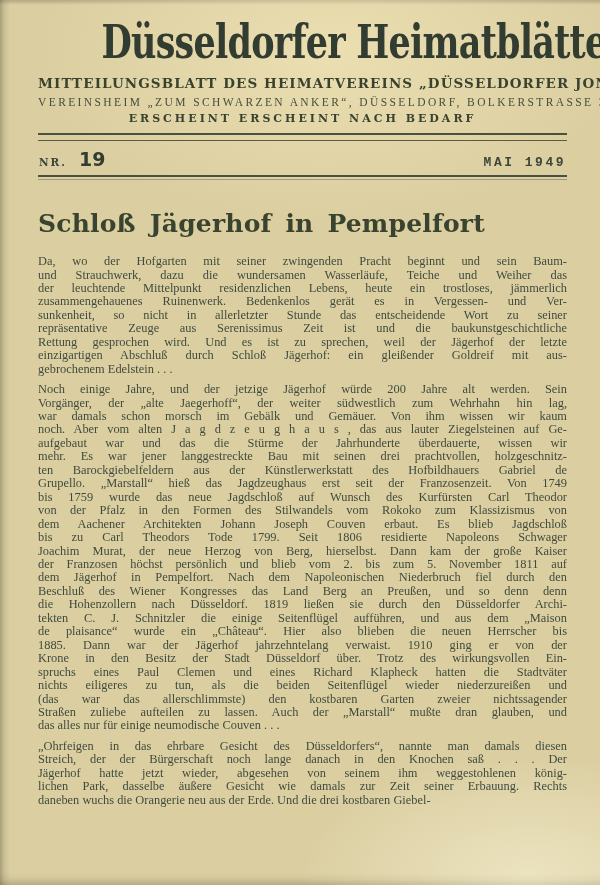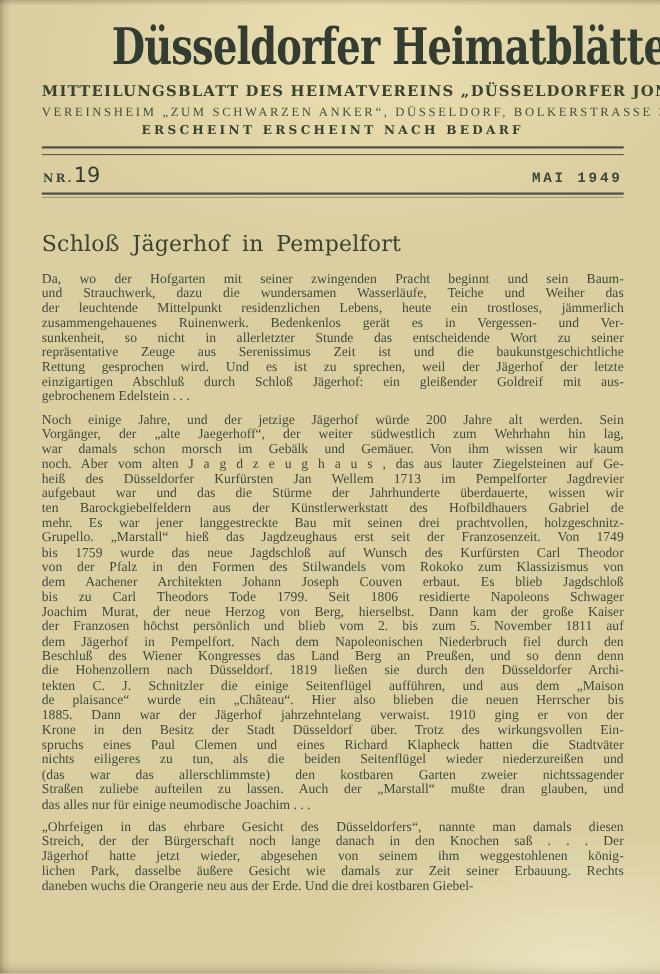--- a/index.html
+++ b/index.html
@@ -56,37 +56,37 @@
   
   .issue-row{
     display:flex;justify-content:space-between;align-items:baseline;
     margin-top:7px;padding:0 1px;
   }
   .issue-no-label{
     font-family:"DejaVu Serif",serif;font-weight:bold;
     font-size:10.5px;letter-spacing:2px;color:#3d463a;
   }
   .issue-no{
-    font-family:"DejaVu Sans",sans-serif;font-weight:normal;
-    font-size:19px;color:#333c30;margin-left:0;
+    font-family:"DejaVu Sans",sans-serif;font-weight:bold;
+    font-size:19px;color:#333c30;margin-left:12px;
   }
   .issue-date{
     font-family:Liberation Mono, monospace;font-weight:bold;
     font-size:13px;letter-spacing:2.5px;color:#3d463a;
   }
   .rule-single{
     margin-top:5px;height:2px;
     border-top:2px solid #4a5140;
     border-bottom:1px solid rgba(86,92,72,0.45);
   }
   
   .article-heading{
     margin-top:29px;
-    font-family:"DejaVu Serif",serif;font-weight:normal;
-    font-size:20px;word-spacing:5px;letter-spacing:0.2px;
+    font-family:"DejaVu Serif",serif;font-weight:bold;
+    font-size:25px;word-spacing:5px;letter-spacing:0.2px;
     color:#39432f;
   }
   .article-body{ margin-top:3px; color:#3f4a3c; }
   .para{ margin:0 0 7px 0; }
   .line{
     font-family:"Liberation Serif",serif;
     font-size:12.4px;line-height:13.45px;
     text-align:justify;text-align-last:justify;
     white-space:normal;
   }
@@ -125,43 +125,42 @@
         <div class="line">repräsentative Zeuge aus Serenissimus Zeit ist und die baukunstgeschichtliche</div>
         <div class="line">Rettung gesprochen wird. Und es ist zu sprechen, weil der Jägerhof der letzte</div>
         <div class="line">einzigartigen Abschluß durch Schloß Jägerhof: ein gleißender Goldreif mit aus-</div>
         <div class="line last">gebrochenem Edelstein . . .</div>
       </div>
       <div class="para">
         <div class="line">Noch einige Jahre, und der jetzige Jägerhof würde 200 Jahre alt werden. Sein</div>
         <div class="line">Vorgänger, der „alte Jaegerhoff“, der weiter südwestlich zum Wehrhahn hin lag,</div>
         <div class="line">war damals schon morsch im Gebälk und Gemäuer. Von ihm wissen wir kaum</div>
         <div class="line">noch. Aber vom alten J a g d z e u g h a u s , das aus lauter Ziegelsteinen auf Ge-</div>
-        <div class="line">heiß des Düsseldorfer Kurfürsten Jan Wellem 1713 im Pempelforter Jagdrevier</div>
         <div class="line">aufgebaut war und das die Stürme der Jahrhunderte überdauerte, wissen wir</div>
+        <div class="line">mehr. Es war jener langgestreckte Bau mit seinen drei prachtvollen, holzgeschnitz-</div>
         <div class="line">ten Barockgiebelfeldern aus der Künstlerwerkstatt des Hofbildhauers Gabriel de</div>
-        <div class="line">mehr. Es war jener langgestreckte Bau mit seinen drei prachtvollen, holzgeschnitz-</div>
         <div class="line">Grupello. „Marstall“ hieß das Jagdzeughaus erst seit der Franzosenzeit. Von 1749</div>
         <div class="line">bis 1759 wurde das neue Jagdschloß auf Wunsch des Kurfürsten Carl Theodor</div>
         <div class="line">von der Pfalz in den Formen des Stilwandels vom Rokoko zum Klassizismus von</div>
         <div class="line">dem Aachener Architekten Johann Joseph Couven erbaut. Es blieb Jagdschloß</div>
         <div class="line">bis zu Carl Theodors Tode 1799. Seit 1806 residierte Napoleons Schwager</div>
         <div class="line">Joachim Murat, der neue Herzog von Berg, hierselbst. Dann kam der große Kaiser</div>
         <div class="line">der Franzosen höchst persönlich und blieb vom 2. bis zum 5. November 1811 auf</div>
         <div class="line">dem Jägerhof in Pempelfort. Nach dem Napoleonischen Niederbruch fiel durch den</div>
         <div class="line">Beschluß des Wiener Kongresses das Land Berg an Preußen, und so denn denn</div>
         <div class="line">die Hohenzollern nach Düsseldorf. 1819 ließen sie durch den Düsseldorfer Archi-</div>
         <div class="line">tekten C. J. Schnitzler die einige Seitenflügel aufführen, und aus dem „Maison</div>
         <div class="line">de plaisance“ wurde ein „Château“. Hier also blieben die neuen Herrscher bis</div>
         <div class="line">1885. Dann war der Jägerhof jahrzehntelang verwaist. 1910 ging er von der</div>
         <div class="line">Krone in den Besitz der Stadt Düsseldorf über. Trotz des wirkungsvollen Ein-</div>
         <div class="line">spruchs eines Paul Clemen und eines Richard Klapheck hatten die Stadtväter</div>
         <div class="line">nichts eiligeres zu tun, als die beiden Seitenflügel wieder niederzureißen und</div>
         <div class="line">(das war das allerschlimmste) den kostbaren Garten zweier nichtssagender</div>
         <div class="line">Straßen zuliebe aufteilen zu lassen. Auch der „Marstall“ mußte dran glauben, und</div>
-        <div class="line last">das alles nur für einige neumodische Joachim . . .</div>
+        <div class="line last">das alles nur für einige neumodische Couven . . .</div>
       </div>
       <div class="para">
         <div class="line">„Ohrfeigen in das ehrbare Gesicht des Düsseldorfers“, nannte man damals diesen</div>
         <div class="line">Streich, der der Bürgerschaft noch lange danach in den Knochen saß . . . Der</div>
         <div class="line">Jägerhof hatte jetzt wieder, abgesehen von seinem ihm weggestohlenen könig-</div>
         <div class="line">lichen Park, dasselbe äußere Gesicht wie damals zur Zeit seiner Erbauung. Rechts</div>
         <div class="line last">daneben wuchs die Orangerie neu aus der Erde. Und die drei kostbaren Giebel-</div>
       </div>
     </div>
 

